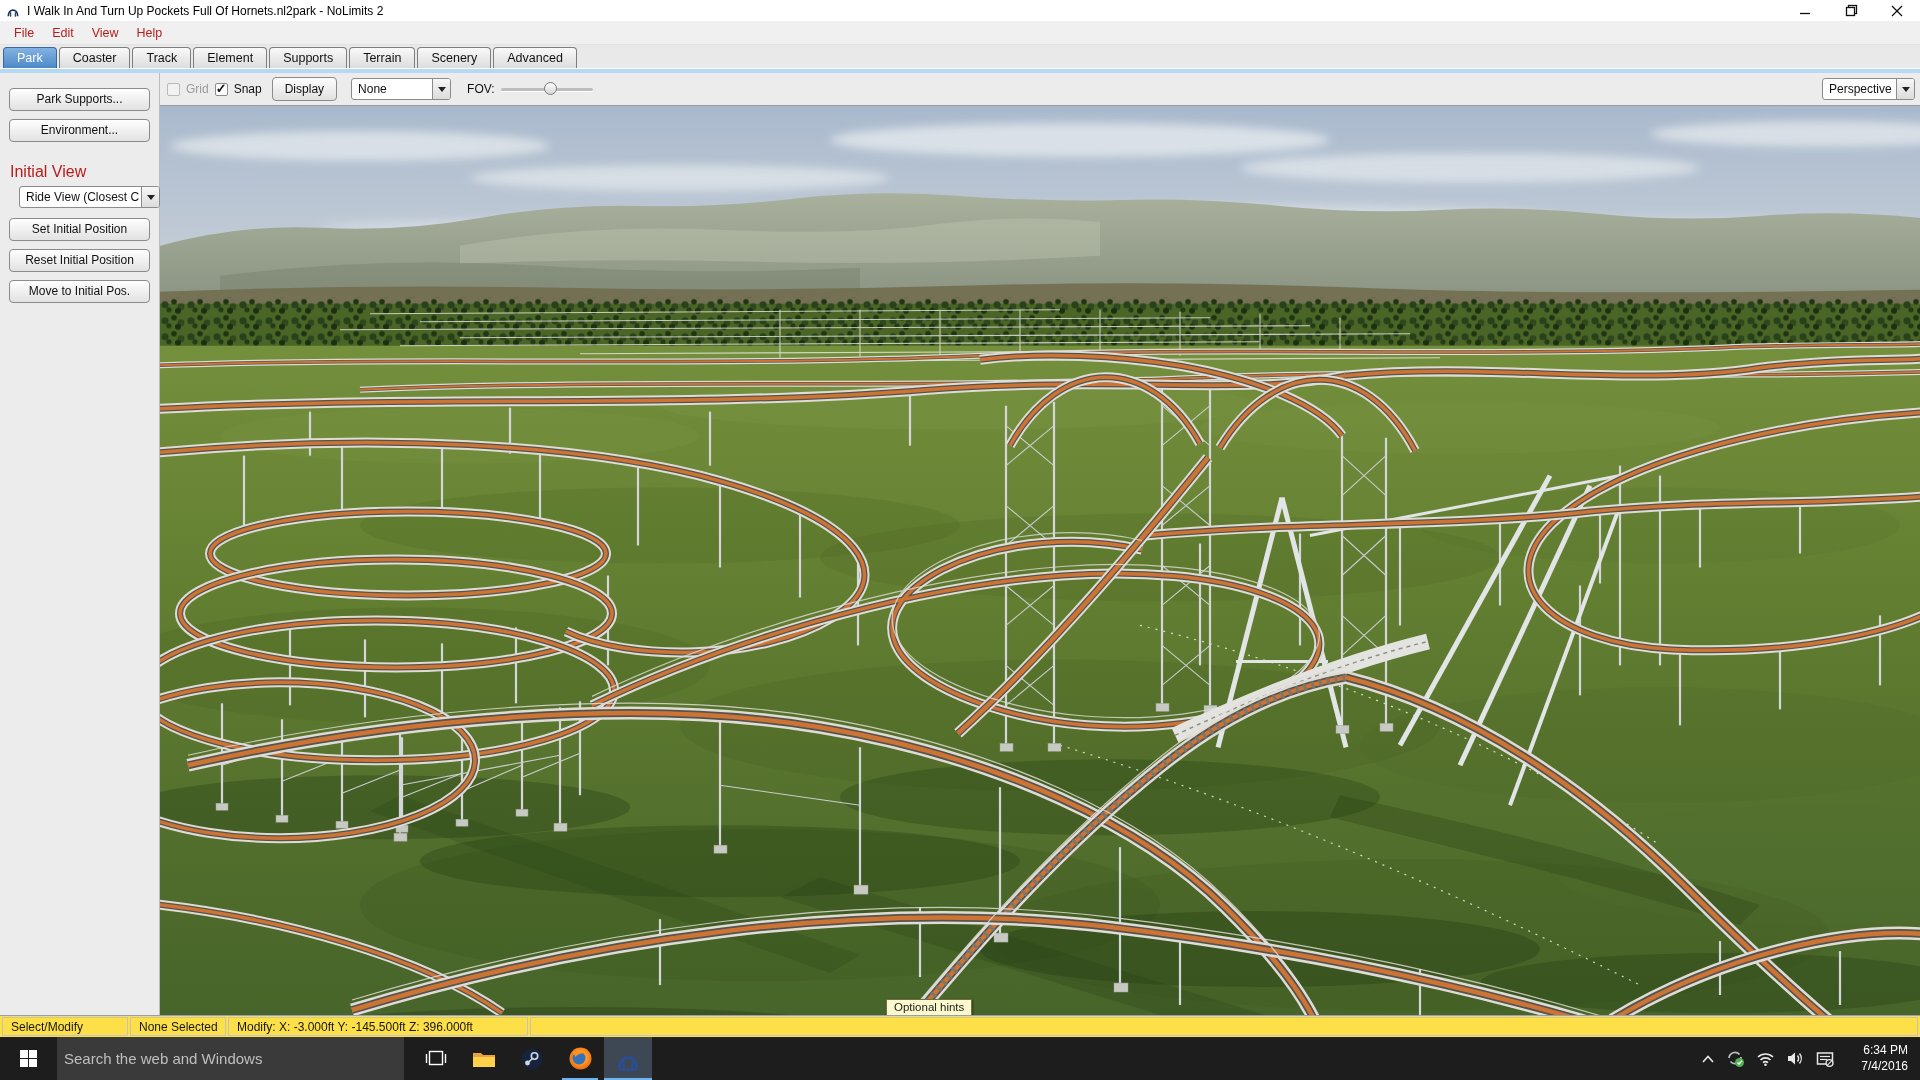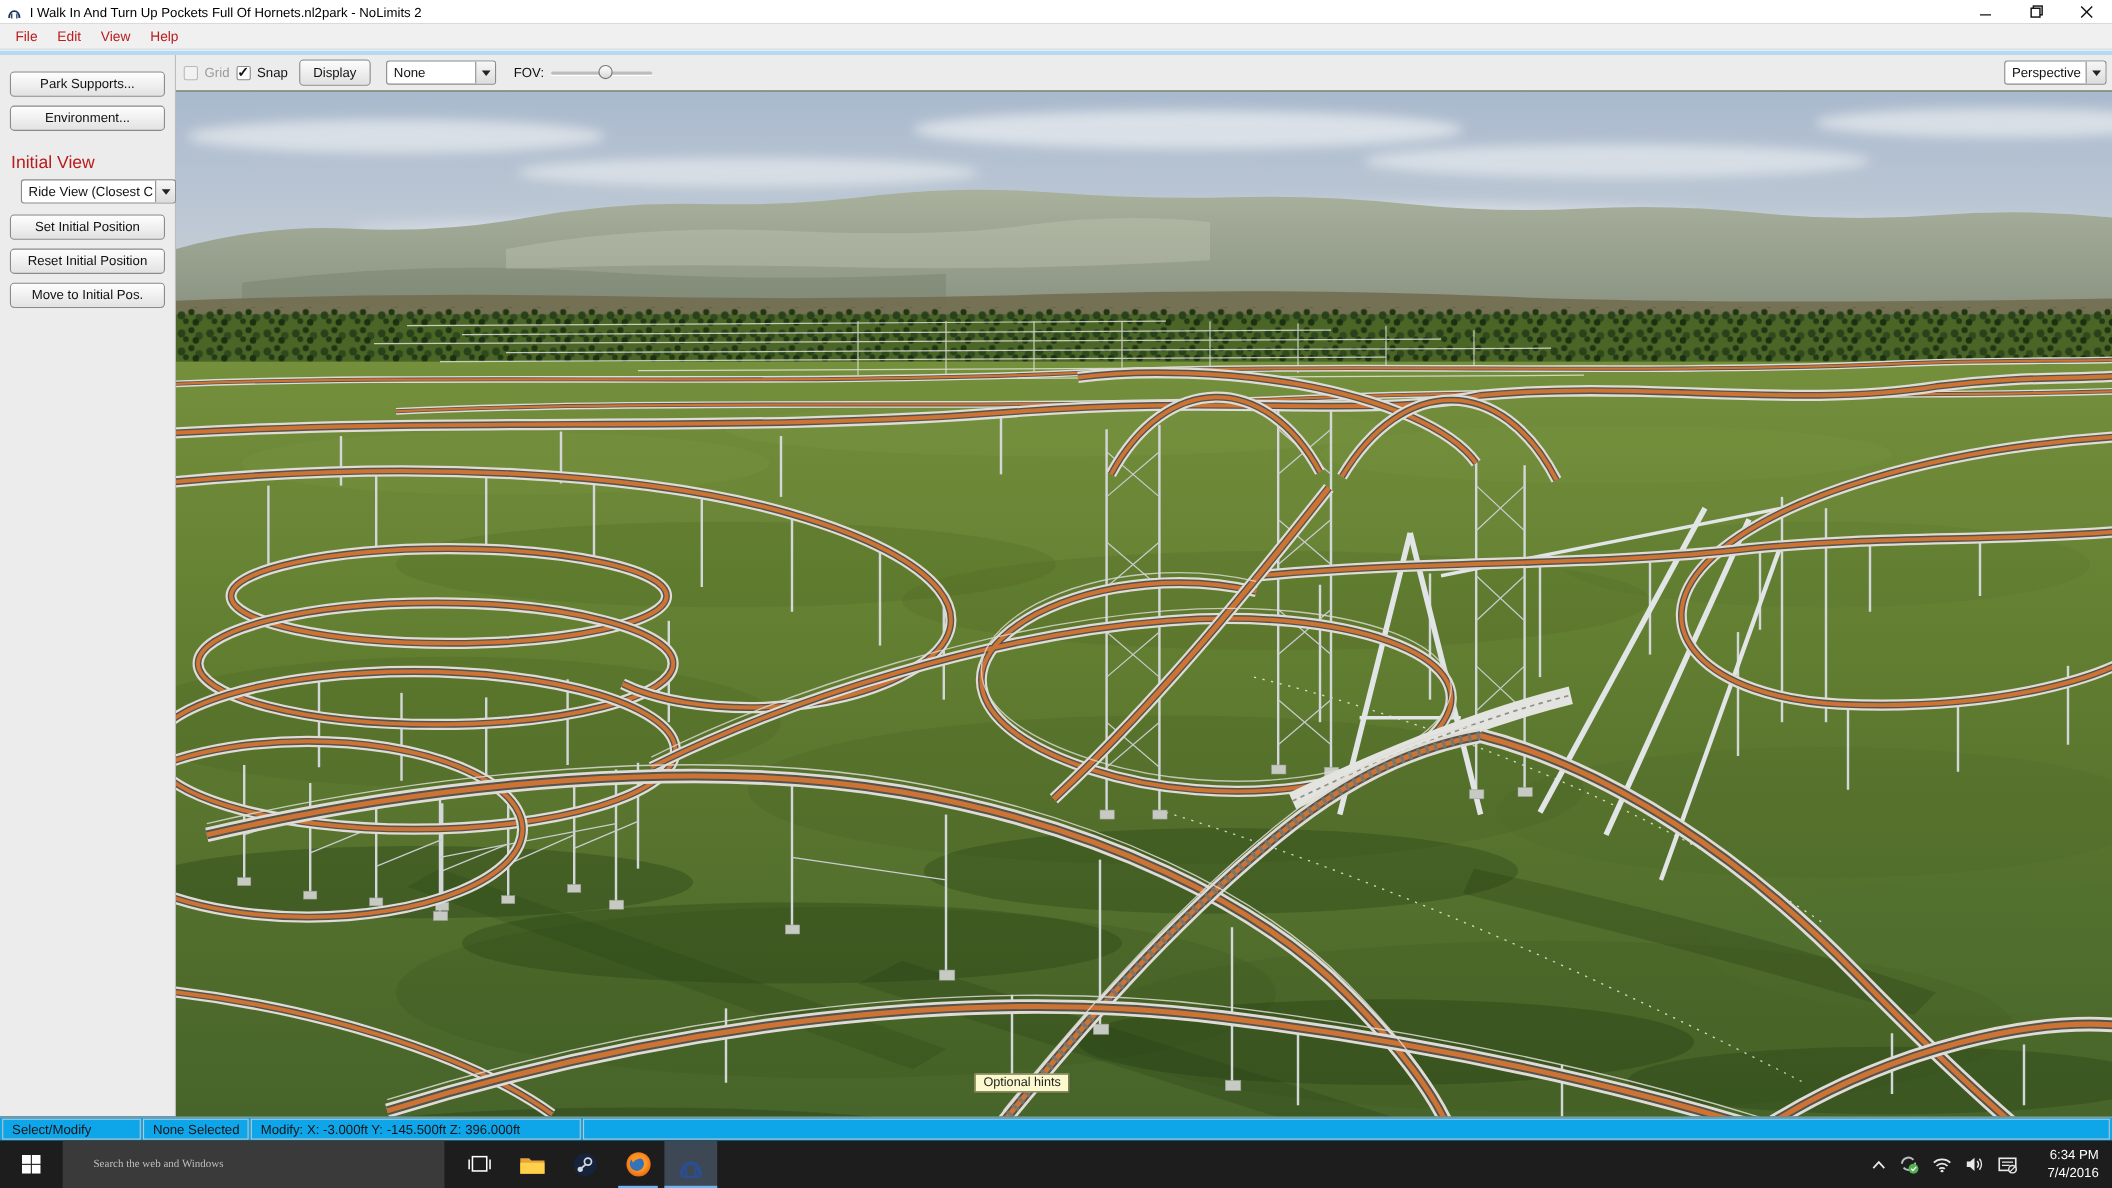--- a/index.html
+++ b/index.html
@@ -60,32 +60,32 @@
 
   
   .viewport { flex:1 1 auto; position:relative; min-height:0; border-top:1px solid #9a9a9a; background:#5f7d30; overflow:hidden; }
   .viewport svg.scene { position:absolute; inset:0; width:100%; height:100%; display:block; }
   .scene use { fill:none; }
   .to { stroke:#dedcd5; } .tr { stroke:#54544e; } .tc { stroke:#cd7434; }
   .tooltip { position:absolute; left:726px; top:893px; background:#fcf9cf; border:1px solid #6f6f45;
              font-size:11.5px; color:#222; padding:1px 7px 2px; box-shadow:1px 1px 2px rgba(0,0,0,.35); white-space:nowrap; }
 
   
-  .statusbar { height:22px; flex:0 0 auto; background:#0ea5e9; border-top:1px solid #9e9e9e; display:flex;
+  .statusbar { height:22px; flex:0 0 auto; background:#fde047; border-top:1px solid #9e9e9e; display:flex;
                align-items:stretch; padding:1px 2px; gap:2px; font-size:12px; color:#161616; }
   .seg { border:1px solid #c3c3c3; display:flex; align-items:center; padding:0 8px; white-space:nowrap; overflow:hidden; }
   .seg1 { width:126px; } .seg2 { width:96px; } .seg3 { width:300px; } .seg4 { flex:1; }
 
   
   .taskbar { height:43px; flex:0 0 auto; background:#1d1d1d; display:flex; align-items:stretch; }
   .tb-slot { width:48px; display:flex; align-items:center; justify-content:center; position:relative; }
   .start { width:57px; }
   .search { width:347px; background:#3a3a3a; display:flex; align-items:center; }
-  .search input { background:transparent; border:none; outline:none; width:100%; padding-left:28px;
-                  font-size:10px; color:#c9c9c9; font-family:Liberation Serif, serif; }
+  .search input { background:transparent; border:none; outline:none; width:100%; padding-left:7px;
+                  font-size:15px; color:#c9c9c9; font-family:Liberation Sans, sans-serif; }
   .search input::placeholder { color:#bfbfbf; opacity:1; }
   .first-slot { margin-left:8px; }
   .tb-slot.running::after { content:""; position:absolute; left:6px; right:6px; bottom:0; height:2px; background:#6fb3ef; }
   .tb-slot.active { background:#3d4854; }
   .tb-slot.active::after { content:""; position:absolute; left:0; right:0; bottom:0; height:2px; background:#6fb3ef; }
   .tray { margin-left:auto; display:flex; align-items:center; gap:11px; padding-right:12px; }
   .tray svg { display:block; }
   .clock { text-align:right; color:#fff; font-size:12px; line-height:1.3; width:62px; }
 </style>
 </head>
@@ -121,20 +121,30 @@
     </div>
   </div>
 
   <div class="menubar">
     <span class="menu-item">File</span>
     <span class="menu-item">Edit</span>
     <span class="menu-item">View</span>
     <span class="menu-item">Help</span>
   </div>
 
+  <div class="tabbar">
+    <div class="tab active">Park</div>
+    <div class="tab">Coaster</div>
+    <div class="tab">Track</div>
+    <div class="tab">Element</div>
+    <div class="tab">Supports</div>
+    <div class="tab">Terrain</div>
+    <div class="tab">Scenery</div>
+    <div class="tab">Advanced</div>
+  </div>
   <div class="bluestrip"></div>
 
   <div class="content">
 
     <div class="sidebar">
       <div class="sbtn">Park Supports...</div>
       <div class="sbtn">Environment...</div>
       <div class="side-label">Initial View</div>
       <div class="dd side-dd">
         <span class="val">Ride View (Closest C</span>

